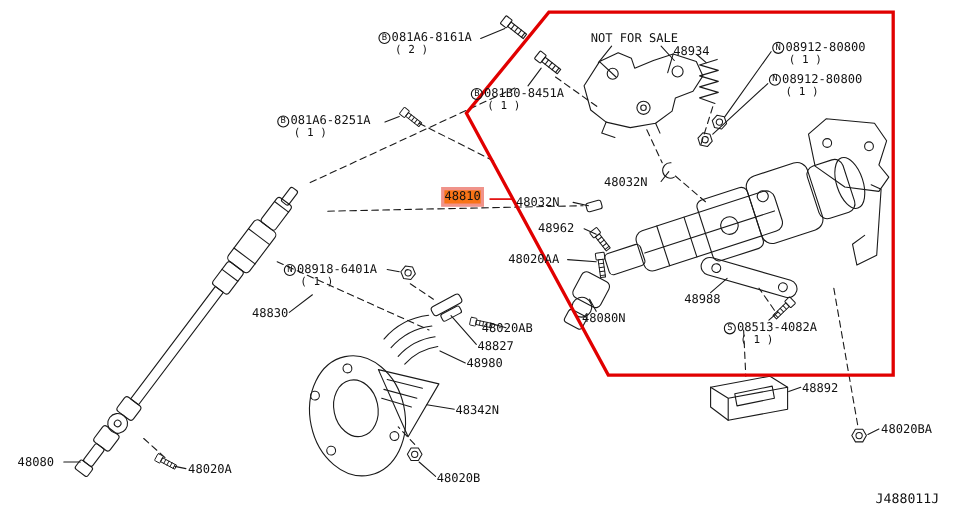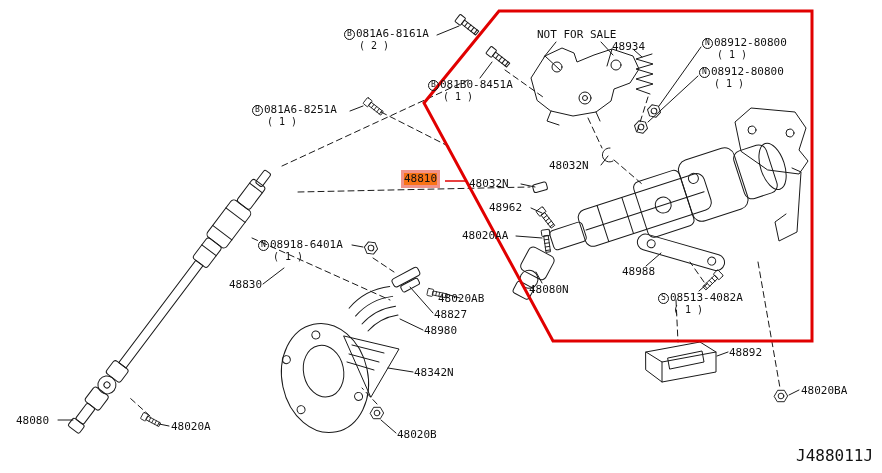--- a/index.html
+++ b/index.html
@@ -16,21 +16,21 @@
   #labels-layer { position: absolute; left: 0; top: 0; width: 100%; height: 100%; z-index: 2; }
   .part-label { position: absolute; font-size: 11px; line-height: 12px; white-space: nowrap; }
   .part-label .line1 { display: flex; align-items: center; gap: 1px; }
   .part-label .circ {
     width: 11px; height: 11px; border: 1px solid #111; border-radius: 50%;
     font-size: 8px; display: inline-flex; align-items: center; justify-content: center;
     flex: none;
   }
   .part-label .qty { margin-left: 15px; margin-top: 1px; font-size: 10px; line-height: 10px; }
   .part-label.hl .txt { background: #f97316; box-shadow: 0 0 0 3px #f0938a; }
-  .code { position: absolute; left: 796px; top: 446px; font-size: 16px; z-index: 2; }
+  .code { position: absolute; left: 796px; top: 446px; font-size: 12px; z-index: 2; }
 </style>
 </head>
 <body>
 
 <div class="stage">
 
   <svg width="882" height="473" viewBox="0 0 882 473">
     <defs>
       <g id="bolt">
         <rect x="-7" y="-4.5" width="7" height="9" rx="1"></rect>

